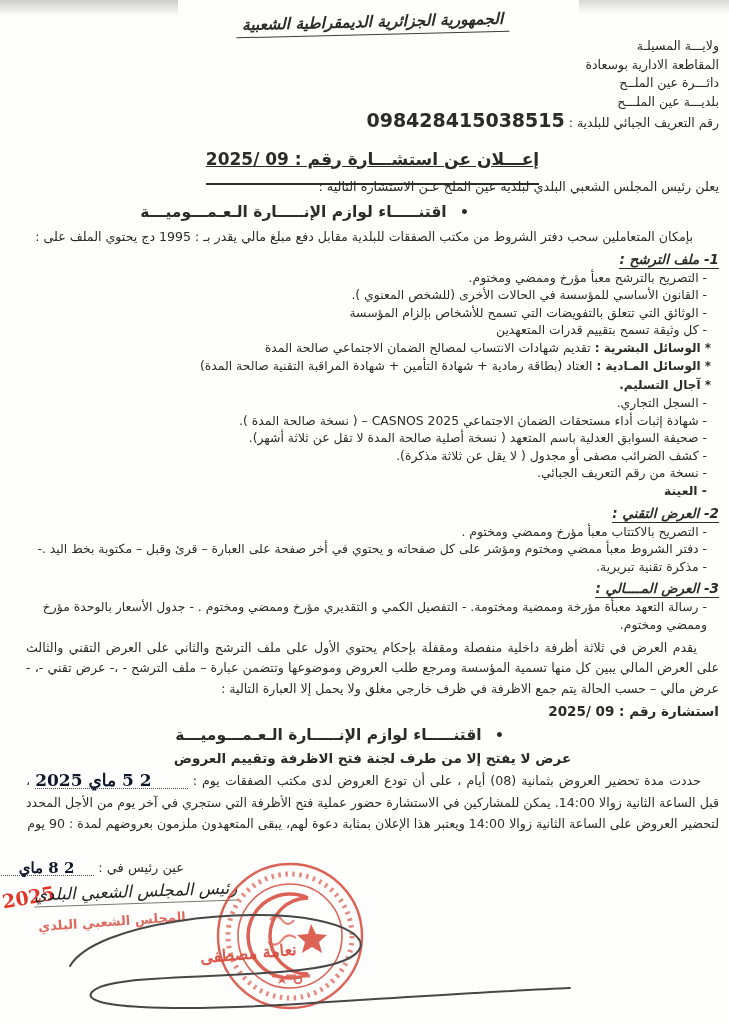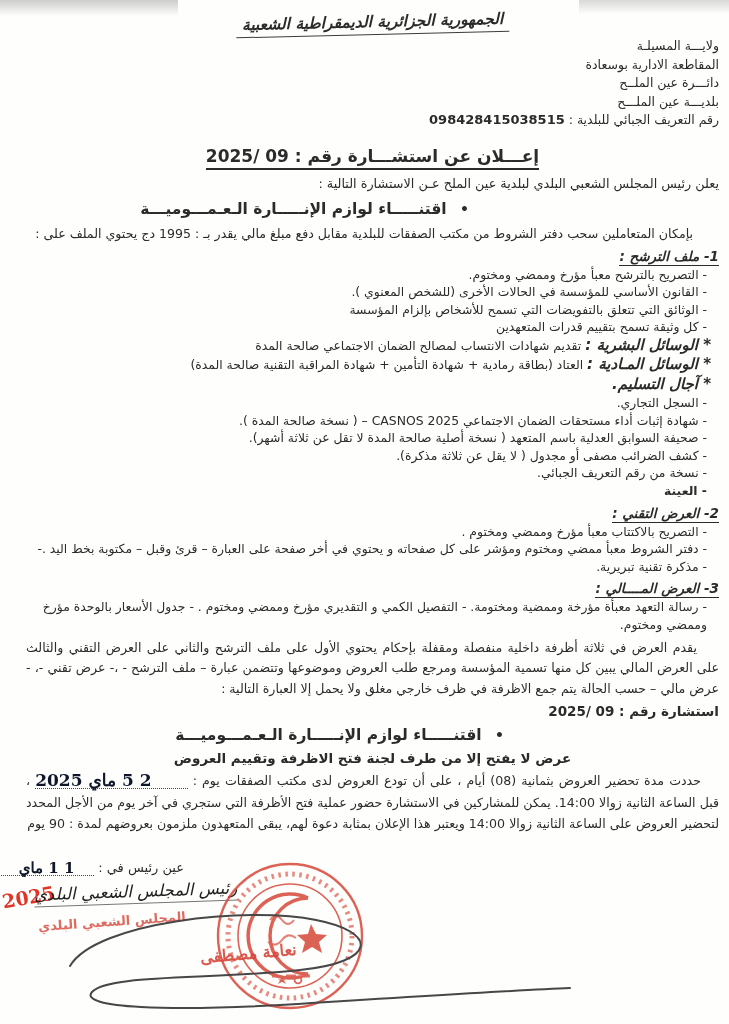--- a/index.html
+++ b/index.html
@@ -16,36 +16,36 @@
   .content{padding:8px 10px 0 26px;}
   .hand{font-family:"DejaVu Serif","Liberation Serif",serif;font-style:italic;}
   .header-hand{
     text-align:center;margin:4px auto 2px auto;width:max-content;
     font-size:15.5px;font-weight:600;letter-spacing:.5px;
     border-bottom:1.4px solid #3c3c3c;padding:0 6px 3px 6px;
     transform:rotate(-1.4deg);
   }
   .admin{ text-align:right;font-size:12.5px;line-height:18.5px;margin-top:2px;}
   .admin .tax{font-size:12.5px;}
-  .admin .tax b{font-size:13px;letter-spacing:1.2px;}
+  .admin .tax b{font-size:19px;letter-spacing:1.2px;}
   .title{
     text-align:center;margin:16px 0 8px 0;font-size:17px;font-weight:bold;
   }
-  .title span{border-bottom:2px solid #2b2b2b;padding-bottom:2px;}
+  .title span{border-bottom:2px solid #2b2b2b;padding-bottom:14px;text-decoration:underline;}
   .intro{font-size:12.8px;line-height:19px;}
   .subject{
     font-size:15.5px;font-weight:bold;margin:5px 250px 4px 0;line-height:22px;white-space:nowrap;
   }
   .subject .dot{font-size:14px;margin-left:8px;}
   .fee{font-size:12.6px;line-height:19px;text-align:justify;text-indent:26px;margin-top:3px;}
   .sec-h{font-size:13.5px;font-weight:bold;margin:5px 0 2px 0;font-style:italic;}
   .sec-h span{border-bottom:1.6px solid #2b2b2b;padding-bottom:1px;}
   .item{font-size:12.4px;line-height:17.6px;padding-right:12px;}
   .bitem{font-size:12.4px;line-height:18.4px;padding-right:8px;}
-  .bitem b{font-size:15px;font-style:italic;}
+  .bitem b{font-size:12px;}
   .par{font-size:12.6px;line-height:20.5px;text-align:justify;text-indent:22px;margin-top:4px;}
   .center-ref{text-align:right;font-weight:bold;font-size:13.5px;margin-top:4px;}
   .subject2{margin-right:215px;}
   .warning{text-align:center;font-weight:bold;font-size:13.5px;margin-top:2px;}
   .deadline{font-size:12.6px;line-height:21.5px;text-align:justify;text-indent:18px;margin-top:4px;}
   .dotline{
     display:inline-block;min-width:150px;text-align:center;
     border-bottom:1.6px dotted #4a4a4a;line-height:14px;vertical-align:baseline;
   }
   .red-hand{
@@ -163,21 +163,21 @@
       <span>حددت مدة تحضير العروض بثمانية  (08) أيام ، على أن تودع العروض لدى مكتب الصفقات يوم :</span>
       <span class="dotline"><span class="red-hand">2 5  ماي  2025</span></span>
       <span>، قبل الساعة الثانية زوالا 14:00. يمكن للمشاركين في الاستشارة حضور عملية فتح الأظرفة التي ستجري في آخر يوم من الأجل المحدد لتحضير العروض على الساعة الثانية زوالا 14:00 ويعتبر هذا الإعلان بمثابة دعوة لهم، يبقى المتعهدون ملزمون بعروضهم لمدة : 90 يوم</span>
     </div>
   </div>
 
   <div class="bottom">
 
     <div class="issued">
       <span>عين رئيس في :</span>
-      <span class="dotline"><span class="red-hand">1 1  ماي</span></span>
+      <span class="dotline"><span class="red-hand">2 8  ماي</span></span>
       <span class="year-red">2025</span>
     </div>
 
     <div class="sig-title hand">رئيس المجلس الشعبي البلدي</div>
 
     <div class="stamp-red-line">المجلس الشعبي البلدي</div>
 
     <div class="stamp-name">نعامة مصطفى</div>
 
     <svg class="round-stamp" viewBox="0 0 156 156">

